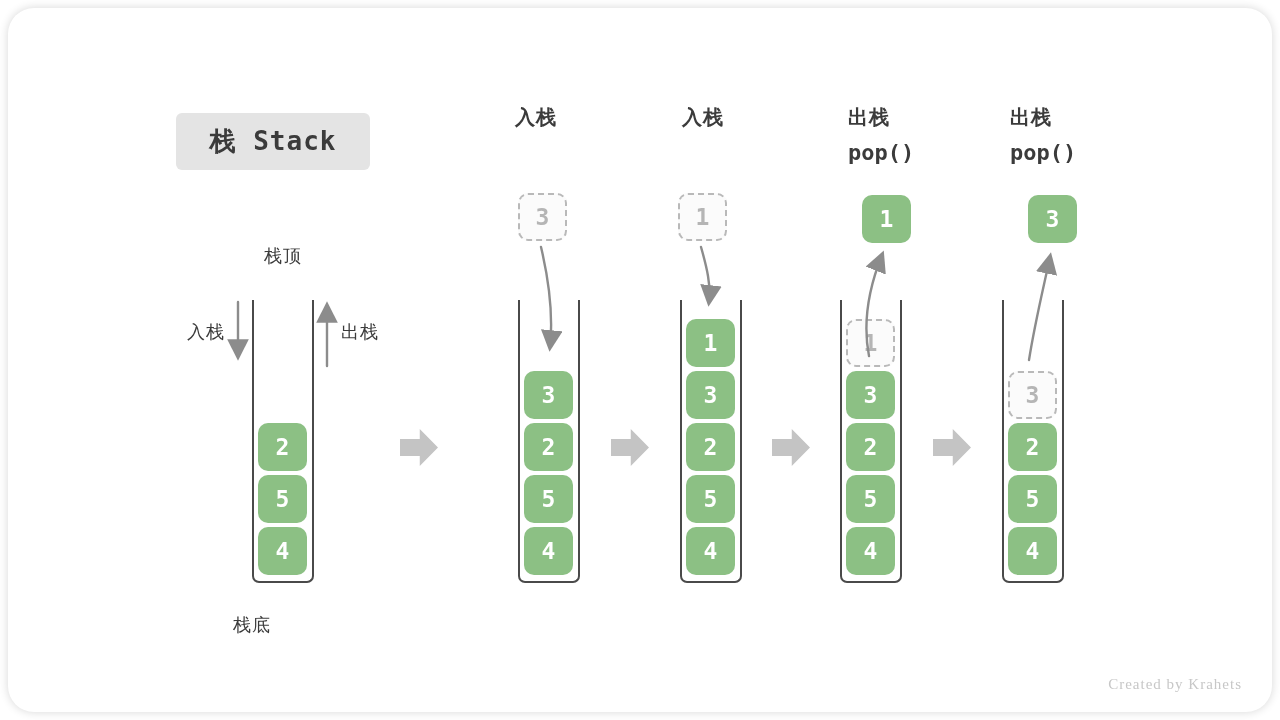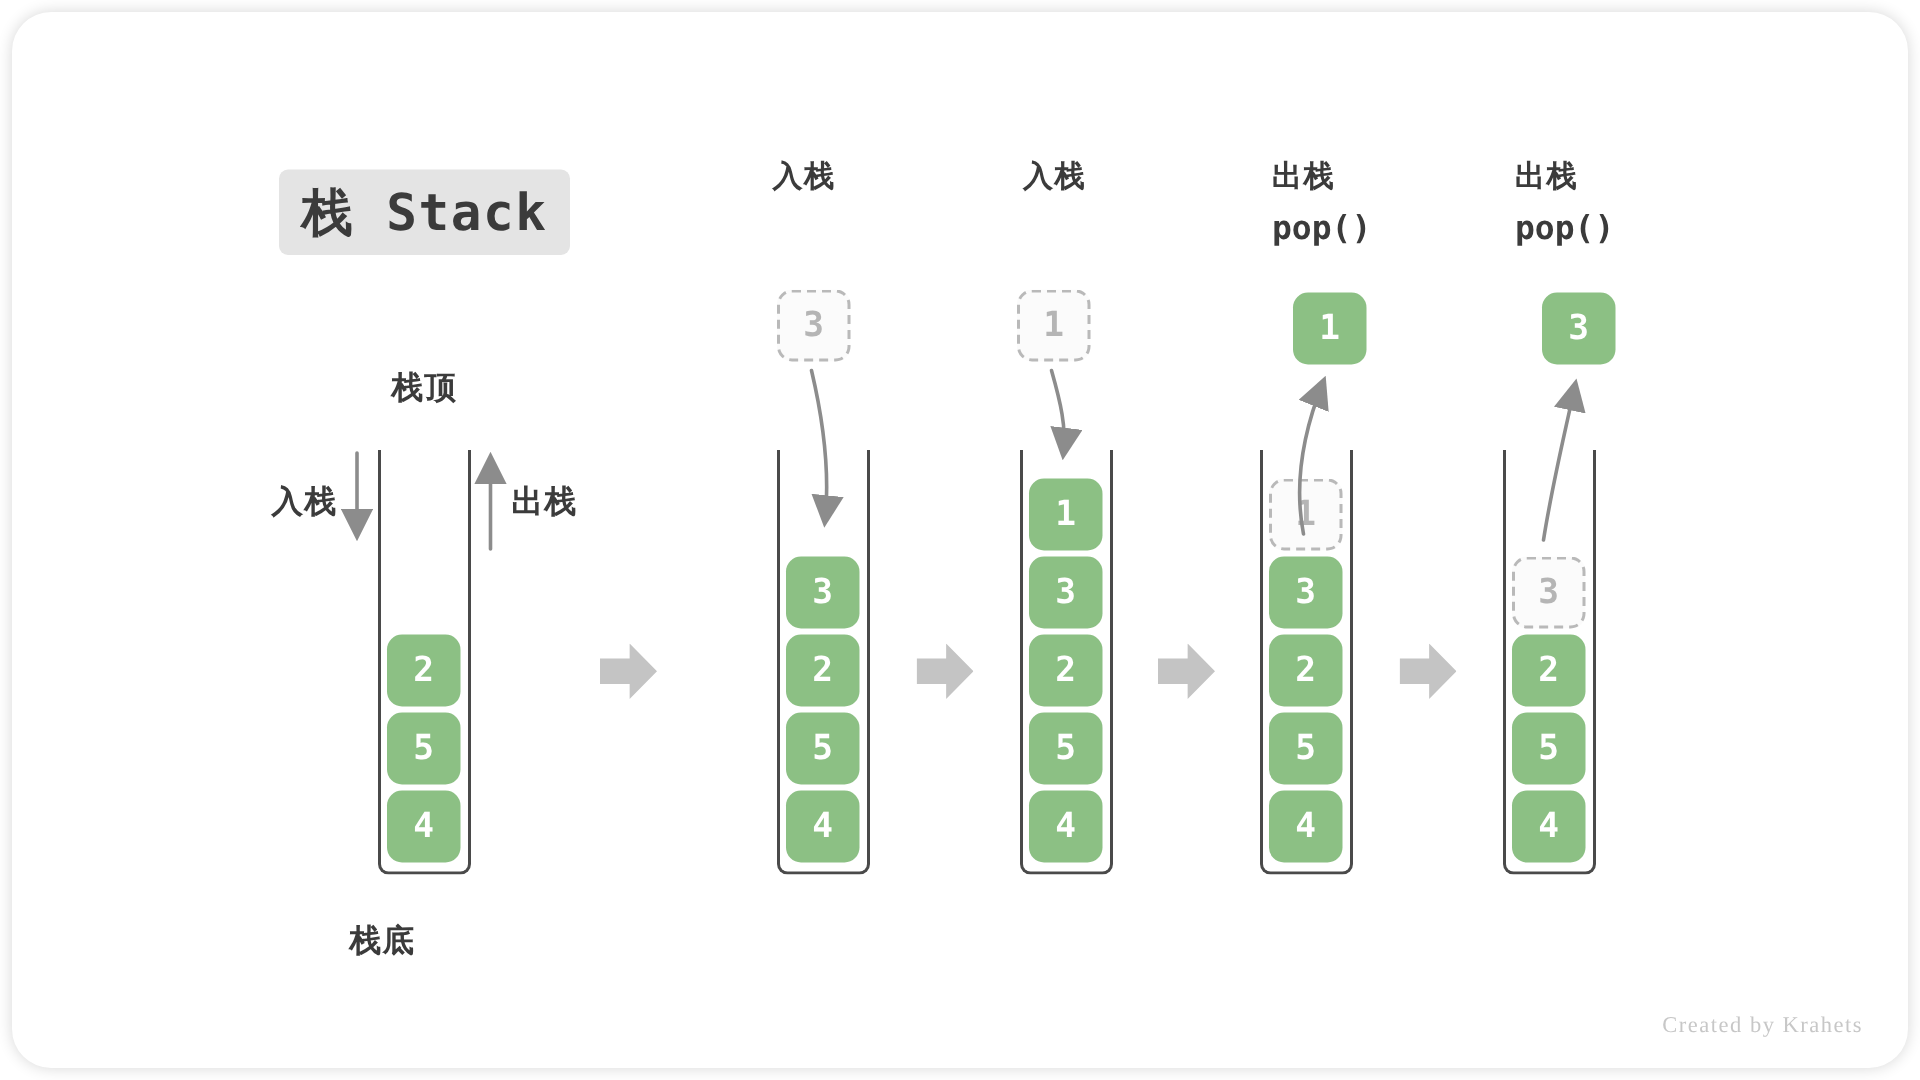--- a/index.html
+++ b/index.html
@@ -1,33 +1,33 @@
 <!DOCTYPE html>
 <html style="--cell-green: #8cc084; --code-green: #56a257; --flow-arrow-gray: #c4c4c4; --line-gray: #8c8c8c; --ghost-gray: #b9b9b9; --text-dark: #3b3b3b; --title-bg: #e4e4e4; --watermark-gray: #c7c7c7;"><head>
 <meta charset="utf-8">
 <style>
   html,body{margin:0;padding:0;background:#fff;width:1280px;height:720px;overflow:hidden;
     font-family:"Liberation Sans",sans-serif;}
   .card{position:absolute;left:8px;top:8px;width:1264px;height:704px;background:#fff;
     border-radius:26px;box-shadow:0 0 10px rgba(0,0,0,.16);}
 
   
-  .title-box{position:absolute;left:186px;top:113px;width:194px;height:57px;
+  .title-box{position:absolute;left:176px;top:113px;width:194px;height:57px;
     background:var(--title-bg,#e4e4e4);border-radius:6px;display:flex;align-items:center;justify-content:center;
-    font-family:"DejaVu Sans Mono",monospace;font-size:34px;font-weight:600;color:var(--text-dark,#3b3b3b);
+    font-family:"DejaVu Sans Mono",monospace;font-size:26px;font-weight:600;color:var(--text-dark,#3b3b3b);
     letter-spacing:1px;}
 
   
   .op{position:absolute;top:104px;width:160px;color:var(--text-dark,#3b3b3b);}
   .op-cn{font-size:20px;font-weight:700;letter-spacing:1px;}
   .op-code{margin-top:9px;font-family:"DejaVu Sans Mono",monospace;font-size:22px;font-weight:600;}
   .op-code .arg{color:var(--code-green,#56a257);font-weight:700;}
 
   
-  .side-label{position:absolute;font-size:21px;font-weight:700;color:var(--text-dark,#3b3b3b);letter-spacing:1px;}
+  .side-label{position:absolute;font-size:18px;font-weight:400;color:var(--text-dark,#3b3b3b);letter-spacing:1px;}
 
   
   .stack{position:absolute;top:300px;width:62px;height:283px;box-sizing:border-box;
     border-left:2px solid #4a4a4a;border-right:2px solid #4a4a4a;border-bottom:2px solid #4a4a4a;
     border-radius:0 0 7px 7px;background:#fff;}
   .cell{position:absolute;left:4px;width:49px;height:48px;border-radius:10px;box-sizing:border-box;
     background:var(--cell-green,#8cc084);color:#fff;display:flex;align-items:center;justify-content:center;
     font-family:"DejaVu Sans Mono",monospace;font-size:23px;font-weight:700;}
   .ghost{background:#fbfbfb;border:2px dashed var(--ghost-gray,#b9b9b9);color:#b5b5b5;}
   .s0{top:19px}.s1{top:71px}.s2{top:123px}.s3{top:175px}.s4{top:227px}

